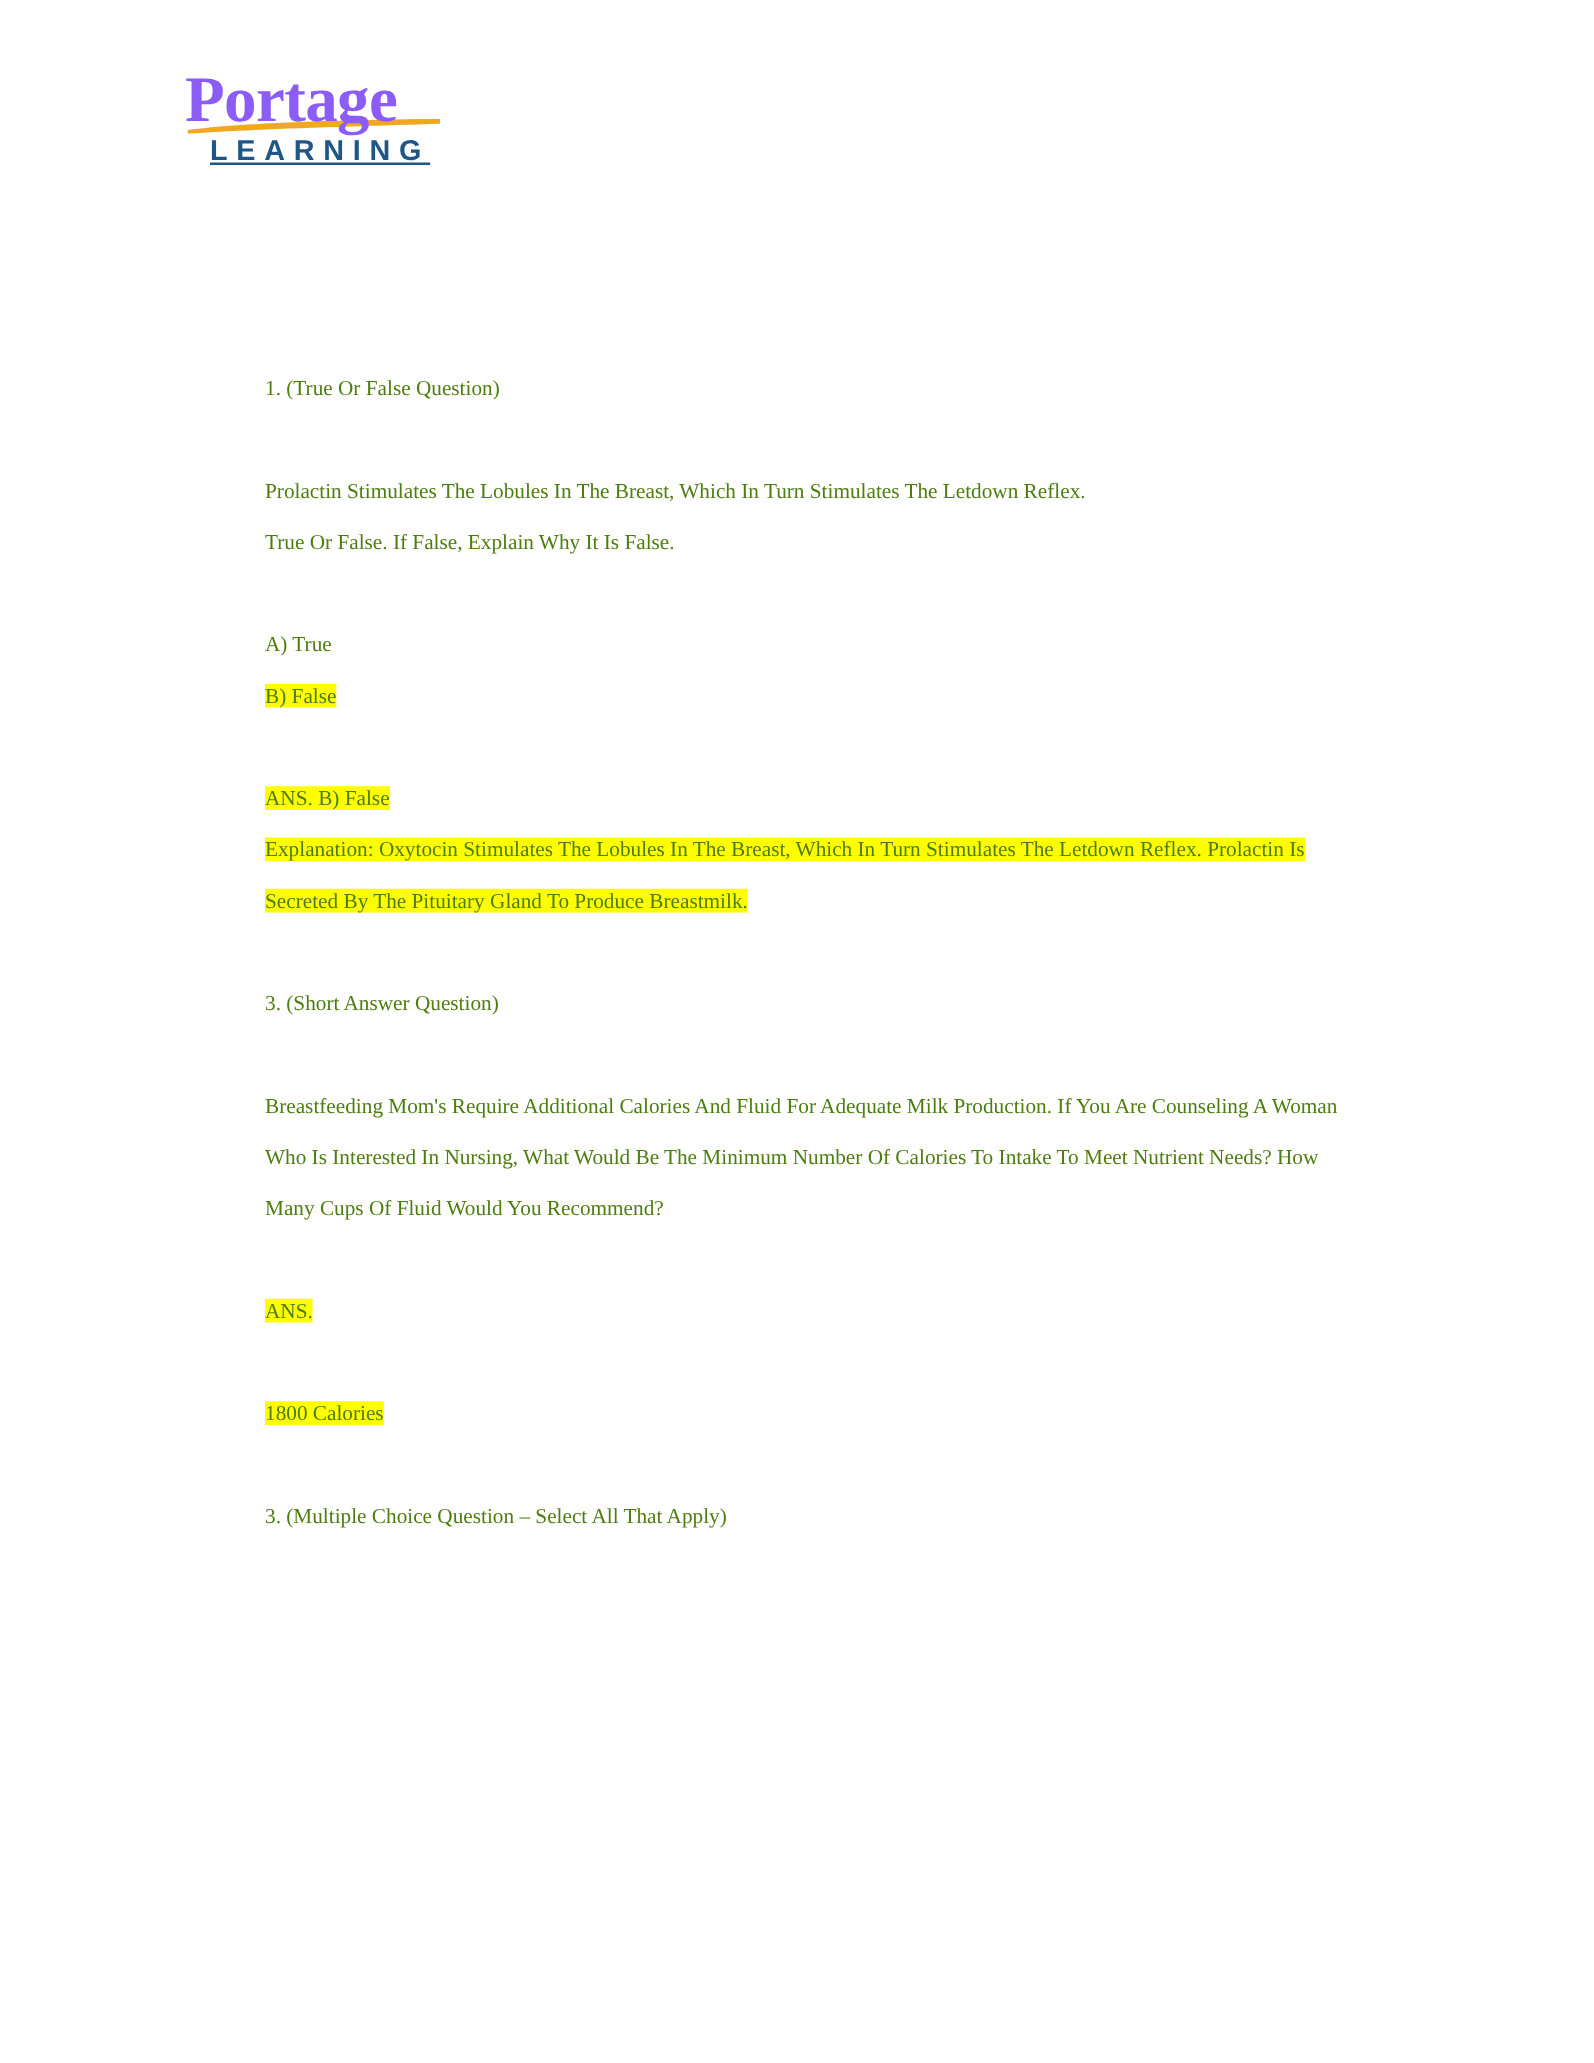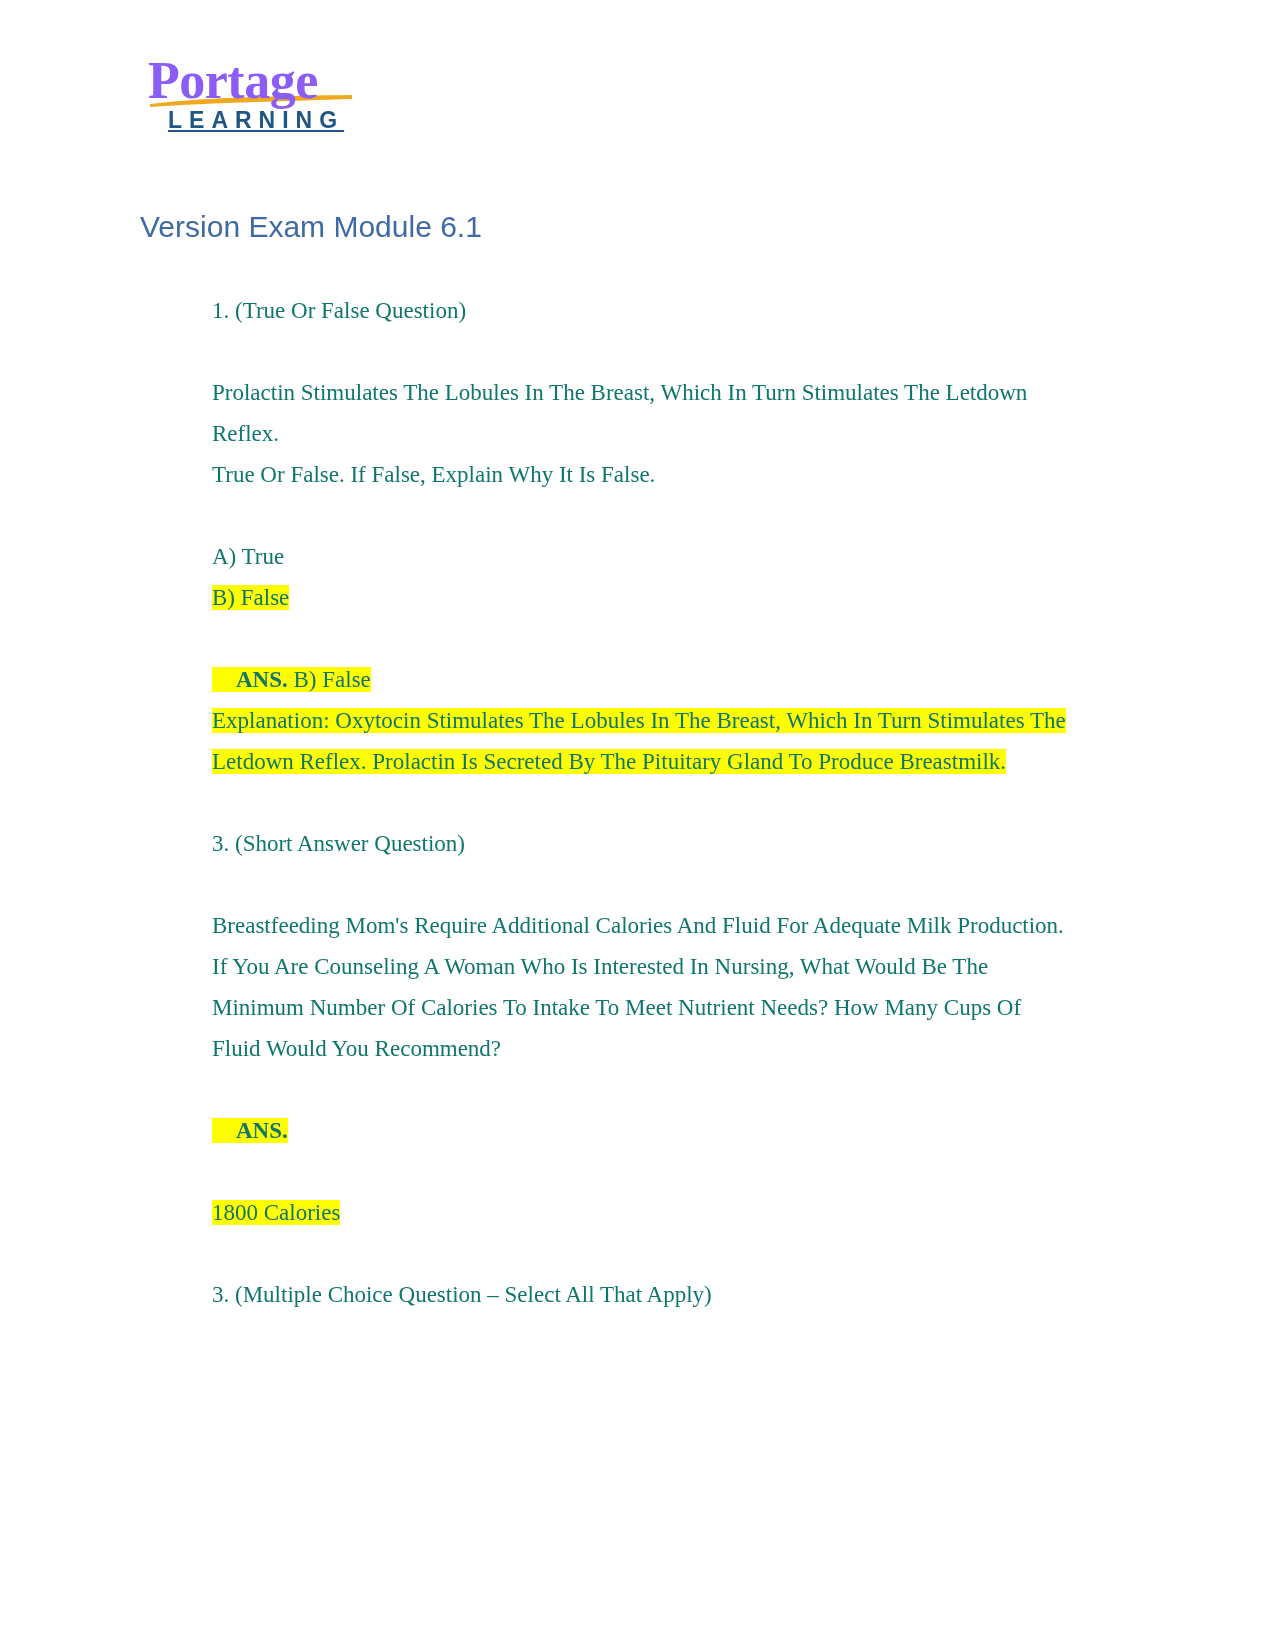--- a/index.html
+++ b/index.html
@@ -81,48 +81,47 @@
   
   .body-area {
     position: absolute;
     left: 212px;
     top: 290px;
     width: 860px;
   }
 
   p.para {
     margin: 0;
-    font-size: 23px;
+    font-size: 17px;
     line-height: 41px;
-    color: #0f766e;
+    color: #4d7c0f;
     font-family: "Liberation Serif", "DejaVu Serif", serif;
   }
   .gap-md { height: 41px; }
 
   .hl {
     background-color: #ffff00;
     box-decoration-break: clone;
     -webkit-box-decoration-break: clone;
   }
-  .b { font-weight: 700; padding-left: 24px; }
+  .b { font-weight: 400; }
 </style>
 </head>
 <body>
 
 <div class="page">
 
   <div class="logo-block">
     <span class="logo-wordmark">Portage</span>
     <svg class="logo-swoosh" viewBox="0 0 202 12" preserveAspectRatio="none">
       <path d="M0 9 C 55 2, 140 1, 202 0 L202 4 C 140 6, 55 8, 0 12 Z" fill="#f0a81e"></path>
     </svg>
     <span class="logo-sub">LEARNING</span>
   </div>
 
-  <div class="doc-title">Version Exam Module 6.1</div>
 
   <div class="body-area">
 
     <p class="para">1. (True Or False Question)</p>
     <div class="gap-md"></div>
 
     <p class="para">Prolactin Stimulates The Lobules In The Breast, Which In Turn Stimulates The Letdown Reflex.</p>
     <p class="para">True Or False. If False, Explain Why It Is False.</p>
     <div class="gap-md"></div>
 

